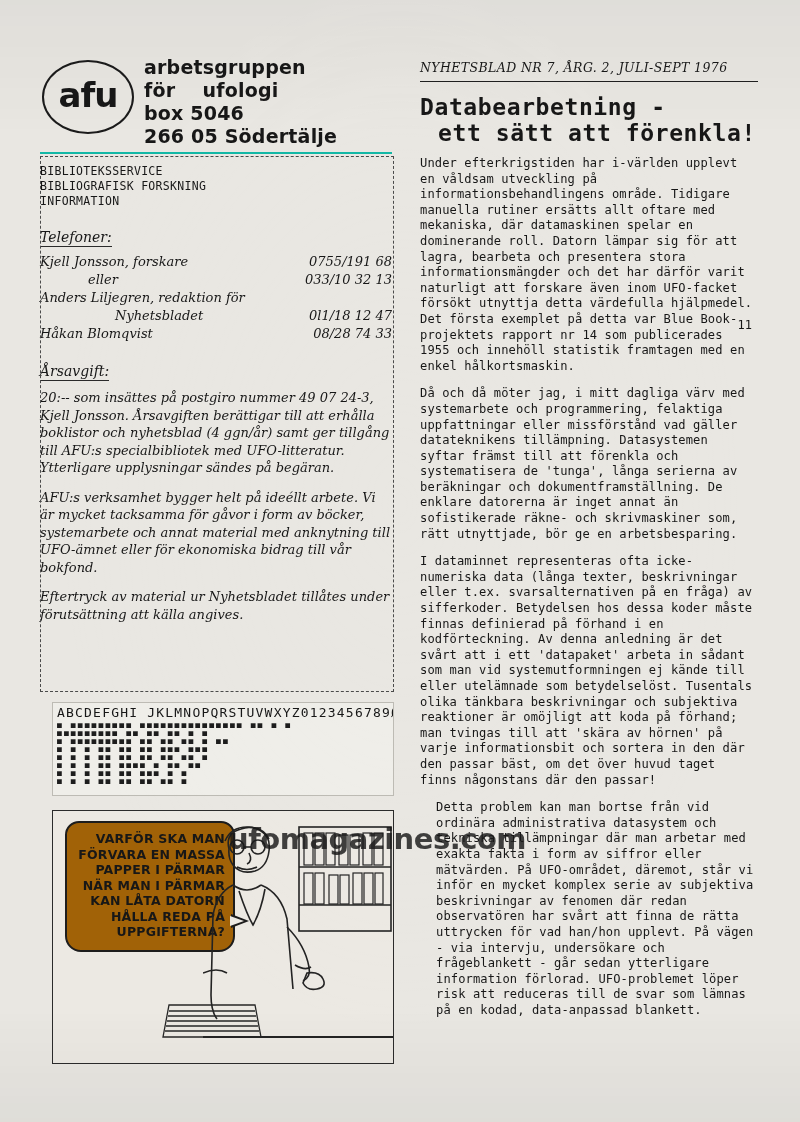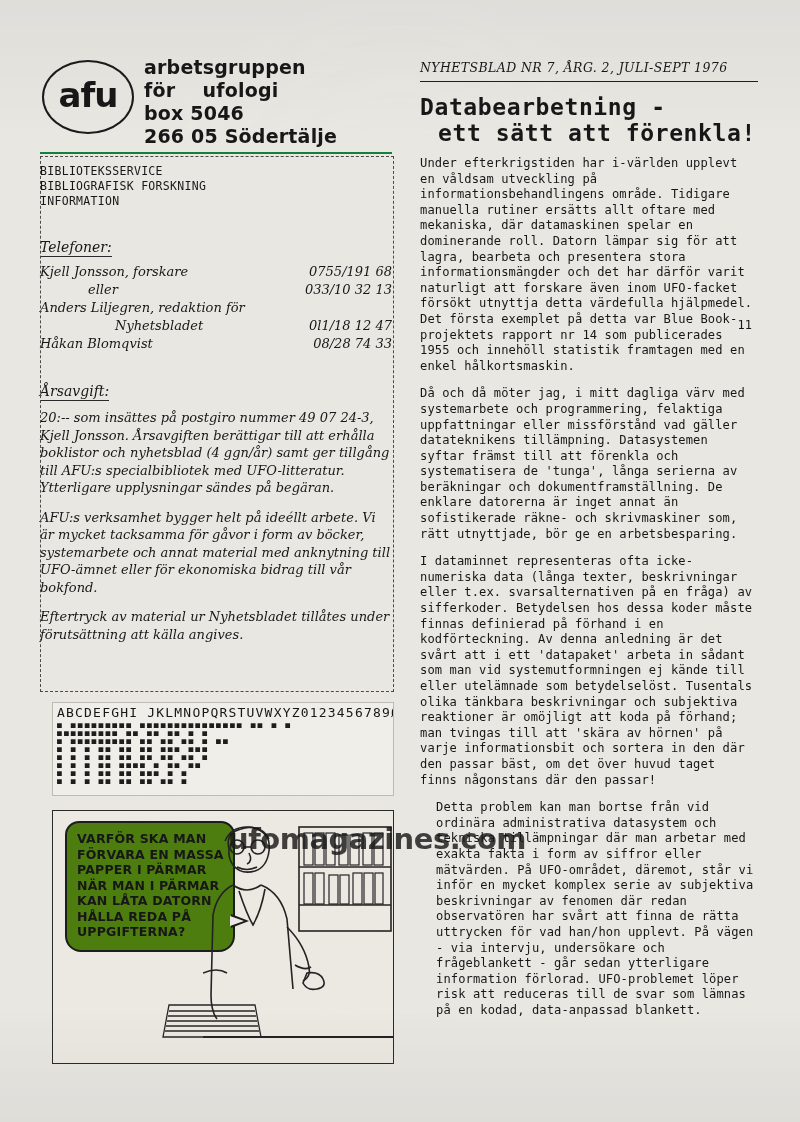--- a/index.html
+++ b/index.html
@@ -34,21 +34,21 @@
   .left-col {
     position: absolute;
     left: 40px;
     top: 52px;
     width: 352px;
   }
 
   .masthead {
     position: relative;
     height: 100px;
-    border-bottom: 2px solid #15803d;
+    border-bottom: 2px solid #14b8a6;
     text-decoration: underline;
   }
   .logo {
     position: absolute;
     left: 2px;
     top: 8px;
     width: 92px;
     height: 74px;
   }
   .logo .oval {
@@ -89,21 +89,21 @@
     line-height: 17px;
     letter-spacing: .3px;
   }
   .subhead .s1 { margin-bottom: 9px; }
   .services { font-size: 11.5px; line-height: 15px; }
 
   .block-title {
     font-family: "DejaVu Serif", serif;
     font-style: italic;
     font-size: 14px;
-    margin-top: 30px;
+    margin-top: 20px;
     margin-bottom: 6px;
     display: inline-block;
     border-bottom: 1px solid #2a2a2a;
     padding-bottom: 1px;
   }
 
   .phones {
     font-family: "DejaVu Serif", serif;
     font-style: italic;
     font-size: 13px;
@@ -184,21 +184,22 @@
     top: 10px;
     width: 148px;
     padding: 8px 8px 10px 10px;
     border: 2px solid #1d1d1d;
     border-radius: 14px 14px 16px 16px;
     font-family: "DejaVu Sans", sans-serif;
     font-weight: bold;
     font-size: 12.5px;
     line-height: 15.5px;
     letter-spacing: .2px;
-    background: #4d7c0f;
+    background: #a16207;
+    text-align: right;
   }
   .bubble .tail {
     position: absolute;
     right: -16px;
     bottom: 22px;
     width: 0; height: 0;
     border-left: 18px solid #1d1d1d;
     border-top: 7px solid transparent;
     border-bottom: 7px solid transparent;
   }

